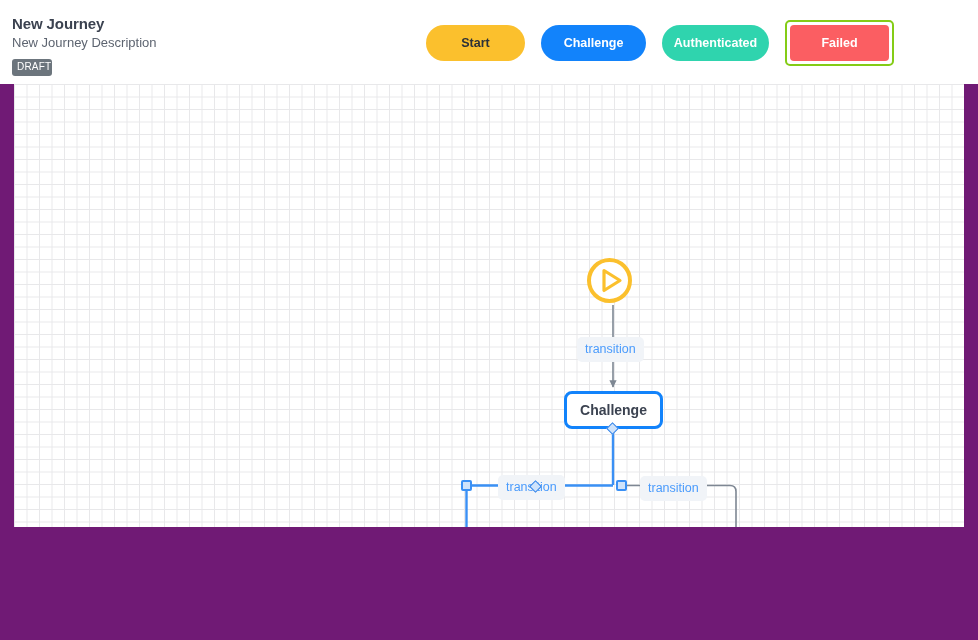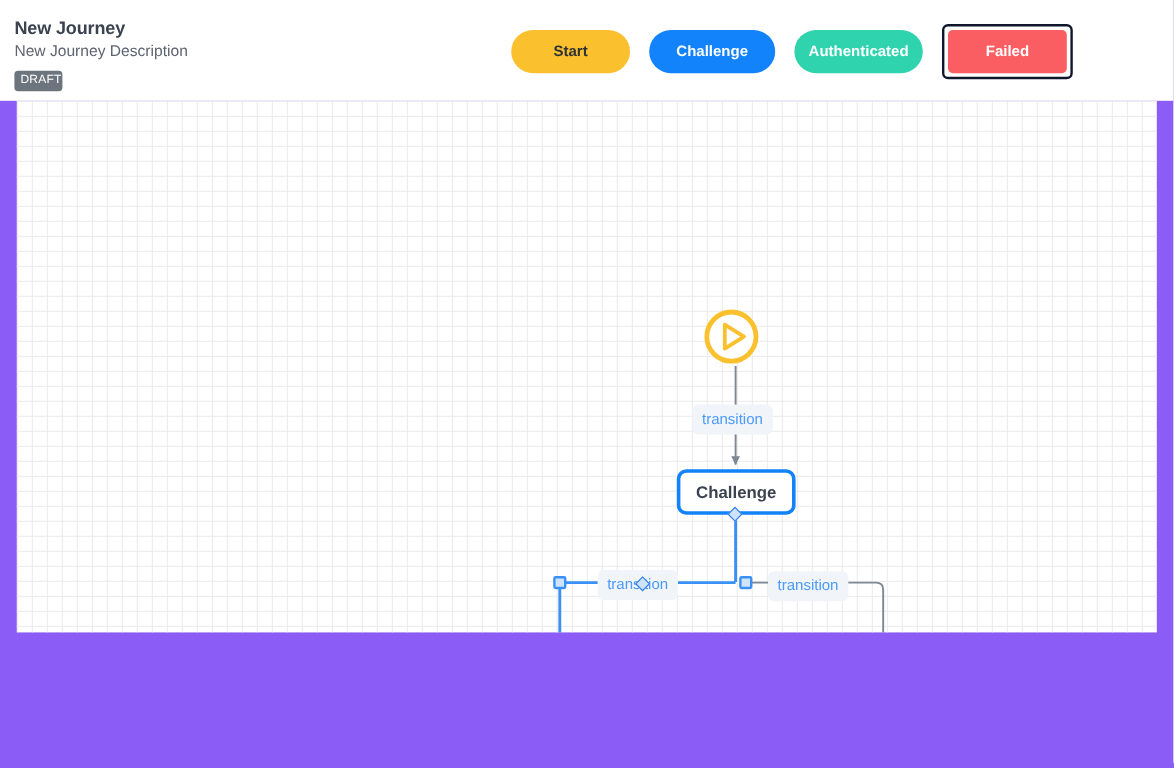--- a/index.html
+++ b/index.html
@@ -8,21 +8,21 @@
     width: 978px; height: 640px;
     overflow: hidden;
     background: #ffffff;
     font-family: "Liberation Sans", sans-serif;
   }
 
   #app {
     position: relative;
     width: 978px;
     height: 640px;
-    background: #8b5cf6;
+    background: #701a75;
   }
 
   
   .header {
     position: absolute;
     left: 0; top: 0;
     width: 978px;
     height: 84px;
     background: #ffffff;
   }
@@ -79,21 +79,21 @@
     font-family: "Liberation Sans", sans-serif;
     white-space: nowrap;
   }
   .tbtn-start        { width: 99px; background: #fbc02d; color: #2d3138; }
   .tbtn-challenge    { width: 105px; background: #1283fb; color: #ffffff; }
   .tbtn-authenticated{ width: 107px; background: #2fd4ae; color: #ffffff; }
   .tbtn-failed       { width: 99px; background: #fb5e62; color: #ffffff; }
 
   .tbtn-wrap-selected {
     padding: 3px;
-    border: 2px solid #0f172a;
+    border: 2px solid #84cc16;
     border-radius: 5px;
     background: #ffffff;
     display: inline-flex;
   }
   .tbtn-wrap-selected .tbtn { border-radius: 4px; }
 
   
   .canvas {
     position: absolute;
     left: 14px;

